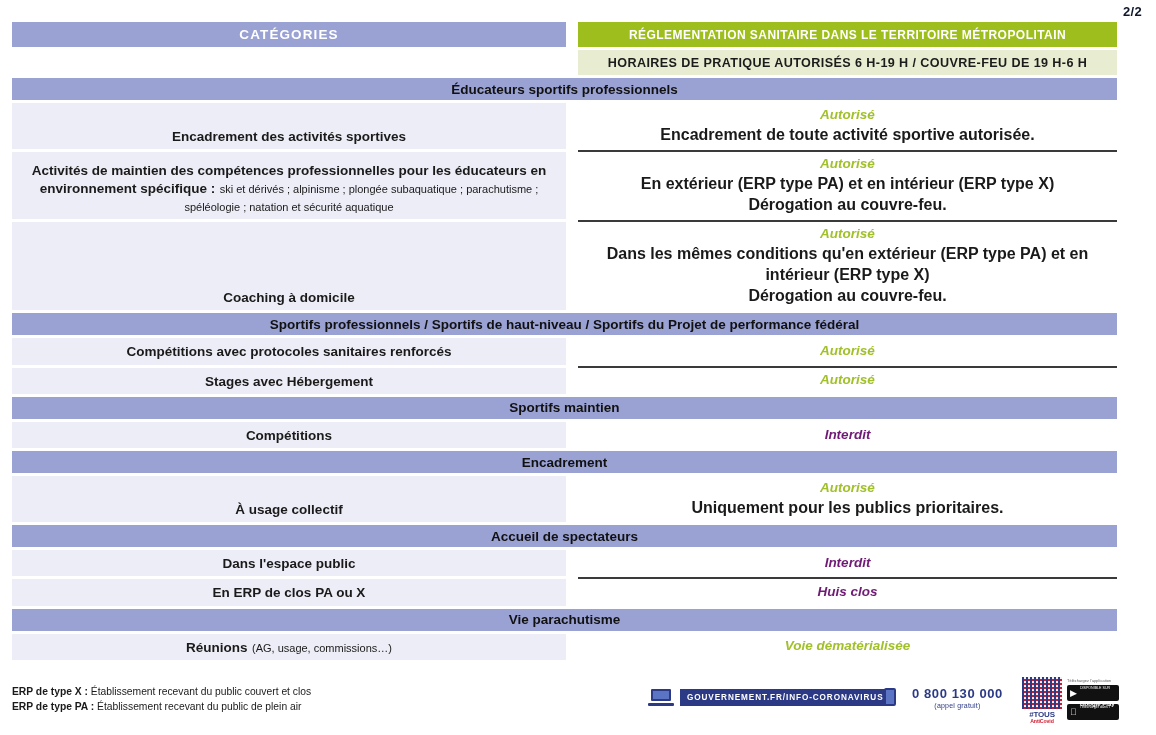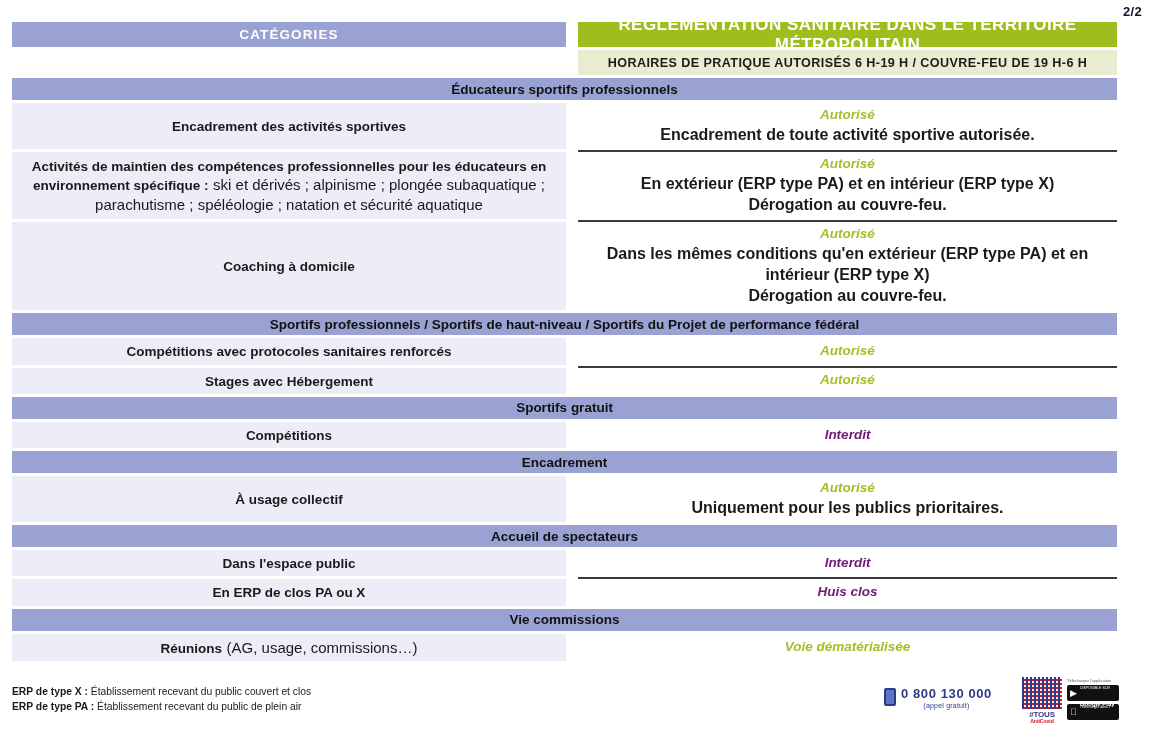--- a/index.html
+++ b/index.html
@@ -74,21 +74,21 @@
     color: #ffffff;
     height: 25px;
     font-size: 13.5px;
     font-weight: bold;
     letter-spacing: 1.1px;
   }
   .hdr-rule {
     background: #9dbe1d;
     color: #ffffff;
     height: 25px;
-    font-size: 17px;
+    font-size: 12px;
     font-weight: bold;
     letter-spacing: .45px;
     justify-content: center;
   }
   .hdr-sub-blank {
     margin-left: 12px;
     width: 554px;
     height: 25px;
   }
   .hdr-sub {
@@ -113,28 +113,29 @@
     align-items: center;
     justify-content: center;
     text-align: left;
     box-sizing: border-box;
     margin-bottom: 3px;
   }
 
   
   .cat-body {
     background: #ededf7;
+    align-items: flex-end;
   }
   .cat-title {
     font-size: 13.5px;
     font-weight: bold;
     line-height: 1.28;
   }
   .cat-sub {
-    font-size: 15px;
+    font-size: 11px;
     font-weight: normal;
     line-height: 1.3;
   }
 
   .verdict {
     font-size: 13.5px;
     font-weight: bold;
     line-height: 1.25;
     font-style: italic;
   }
@@ -221,21 +222,21 @@
     padding: 4px 7px;
     white-space: nowrap;
   }
 
   .phone-block {
     position: absolute;
     left: 884px;
     top: 14px;
     display: flex;
     align-items: flex-start;
-    gap: 5px;
+    gap: 16px;
   }
   .phone-icon {
     width: 12px;
     height: 18px;
     border: 2px solid #2c3a86;
     border-radius: 2px;
     background: #5b74c4;
     box-sizing: border-box;
     margin-top: 1px;
   }
@@ -370,21 +371,21 @@
         </div>
       </div>
       <div class="row">
         <div class="cat-cell cat-body h-short">
           <div><span class="cat-title">Stages avec Hébergement</span></div>
         </div>
         <div class="rule-cell h-short">
           <div class="verdict ok">Autorisé</div>
         </div>
       </div>
-      <div class="section-band">Sportifs gratuit</div>
+      <div class="section-band">Sportifs maintien</div>
       <div class="row">
         <div class="cat-cell cat-body h-short">
           <div><span class="cat-title">Compétitions</span></div>
         </div>
         <div class="rule-cell h-short">
           <div class="verdict no">Interdit</div>
         </div>
       </div>
       <div class="section-band">Encadrement</div>
       <div class="row">
@@ -406,21 +407,21 @@
         </div>
       </div>
       <div class="row">
         <div class="cat-cell cat-body h-short">
           <div><span class="cat-title">En ERP de clos PA ou X</span></div>
         </div>
         <div class="rule-cell h-short">
           <div class="verdict no">Huis clos</div>
         </div>
       </div>
-      <div class="section-band">Vie commissions</div>
+      <div class="section-band">Vie parachutisme</div>
       <div class="row">
         <div class="cat-cell cat-body h-short">
           <div><span class="cat-title">Réunions</span> <span class="cat-sub">(AG, usage, commissions…)</span></div>
         </div>
         <div class="rule-cell h-short">
           <div class="verdict neutral">Voie dématérialisée</div>
         </div>
       </div>
     </div>
 </div>
@@ -429,20 +430,27 @@
 
   <div class="legend">
     <div>
       <b>ERP de type X :</b><span> Établissement recevant du public couvert et clos</span>
     </div>
     <div>
       <b>ERP de type PA :</b><span> Établissement recevant du public de plein air</span>
     </div>
   </div>
 
+  <div class="gov-block">
+    <div class="laptop-icon">
+      <div class="screen"></div>
+        <div class="base"></div>
+    </div>
+    <div class="gov-url">GOUVERNEMENT.FR/INFO-CORONAVIRUS</div>
+  </div>
 
   <div class="phone-block">
     <div class="phone-icon"></div>
     <div class="phone-text">
       <div class="phone-num">0 800 130 000</div>
       <div class="phone-free">(appel gratuit)</div>
     </div>
   </div>
 
   <div class="app-block">

